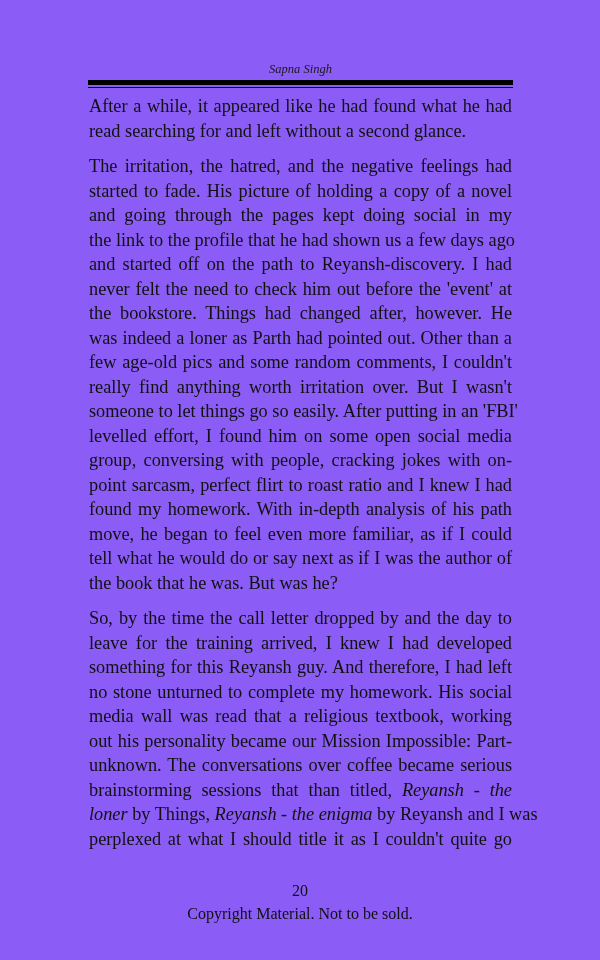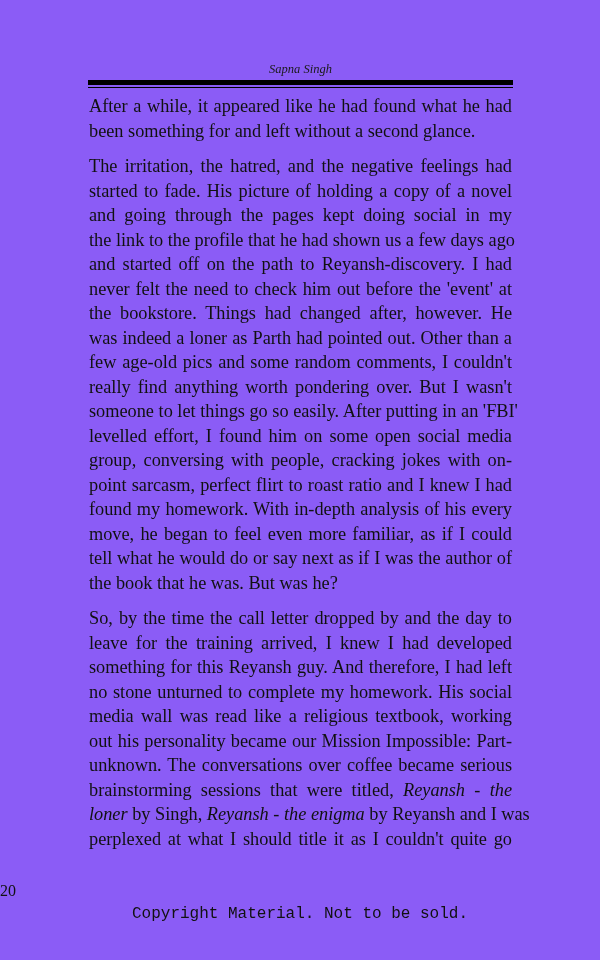--- a/index.html
+++ b/index.html
@@ -15,70 +15,70 @@
     .body-text {
       position: absolute; left: 89px; width: 423px; top: 94px;
       font-family: "Liberation Serif", serif; font-size: 18.3px; line-height: 24.5px;
       color: #111; text-align: justify;
     }
     .body-text p { margin: 0 0 11px 0; }
     .body-text .line { display: block; text-align: justify; text-align-last: justify; white-space: nowrap; }
     .body-text .line.last { text-align-last: left; }
     .body-text em { }
     .page-number {
-      position: absolute; left: 0; width: 600px; top: 882px; 
+      position: absolute; left: 0; width: 600px; top: 882px; text-align: center;
       font-family: "Liberation Serif", serif; font-size: 16px; color: #111;
     }
     .copyright {
       position: absolute; left: 0; width: 600px; top: 905px; text-align: center;
-      font-family: Liberation Mono, monospace; font-size: 16px; color: #111;
+      font-family: Liberation Serif, serif; font-size: 16px; color: #111;
     }
   </style>
 </head>
 <body>
 
 <div class="page">
   <div class="running-head">Sapna Singh</div>
   <div class="rule-thick"></div>
   <div class="rule-thin"></div>
 
   <div class="body-text">
     <p>
       <span class="line">After a while, it appeared like he had found what he had</span>
-      <span class="line last">been something for and left without a second glance.</span>
+      <span class="line last">read searching for and left without a second glance.</span>
     </p>
     <p>
       <span class="line">The irritation, the hatred, and the negative feelings had</span>
       <span class="line">started to fade. His picture of holding a copy of a novel</span>
       <span class="line">and going through the pages kept doing social in my</span>
       <span class="line">the link to the profile that he had shown us a few days ago</span>
       <span class="line">and started off on the path to Reyansh-discovery. I had</span>
       <span class="line">never felt the need to check him out before the 'event' at</span>
       <span class="line">the bookstore. Things had changed after, however. He</span>
       <span class="line">was indeed a loner as Parth had pointed out. Other than a</span>
       <span class="line">few age-old pics and some random comments, I couldn't</span>
-      <span class="line">really find anything worth pondering over. But I wasn't</span>
+      <span class="line">really find anything worth irritation over. But I wasn't</span>
       <span class="line">someone to let things go so easily. After putting in an 'FBI'</span>
       <span class="line">levelled effort, I found him on some open social media</span>
       <span class="line">group, conversing with people, cracking jokes with on-</span>
       <span class="line">point sarcasm, perfect flirt to roast ratio and I knew I had</span>
-      <span class="line">found my homework. With in-depth analysis of his every</span>
+      <span class="line">found my homework. With in-depth analysis of his path</span>
       <span class="line">move, he began to feel even more familiar, as if I could</span>
       <span class="line">tell what he would do or say next as if I was the author of</span>
       <span class="line last">the book that he was. But was he?</span>
     </p>
     <p>
       <span class="line">So, by the time the call letter dropped by and the day to</span>
       <span class="line">leave for the training arrived, I knew I had developed</span>
       <span class="line">something for this Reyansh guy. And therefore, I had left</span>
       <span class="line">no stone unturned to complete my homework. His social</span>
-      <span class="line">media wall was read like a religious textbook, working</span>
+      <span class="line">media wall was read that a religious textbook, working</span>
       <span class="line">out his personality became our Mission Impossible: Part-</span>
       <span class="line">unknown. The conversations over coffee became serious</span>
-      <span class="line"><span>brainstorming sessions that were titled, </span><em>Reyansh - the</em></span>
-      <span class="line"><em>loner</em><span> by Singh, </span><em>Reyansh - the enigma</em><span> by Reyansh and I was</span></span>
+      <span class="line"><span>brainstorming sessions that than titled, </span><em>Reyansh - the</em></span>
+      <span class="line"><em>loner</em><span> by Things, </span><em>Reyansh - the enigma</em><span> by Reyansh and I was</span></span>
       <span class="line">perplexed at what I should title it as I couldn't quite go</span>
     </p>
   </div>
 
   <div class="page-number">20</div>
   <div class="copyright">Copyright Material. Not to be sold.</div>
 </div>
 
 </body></html>

